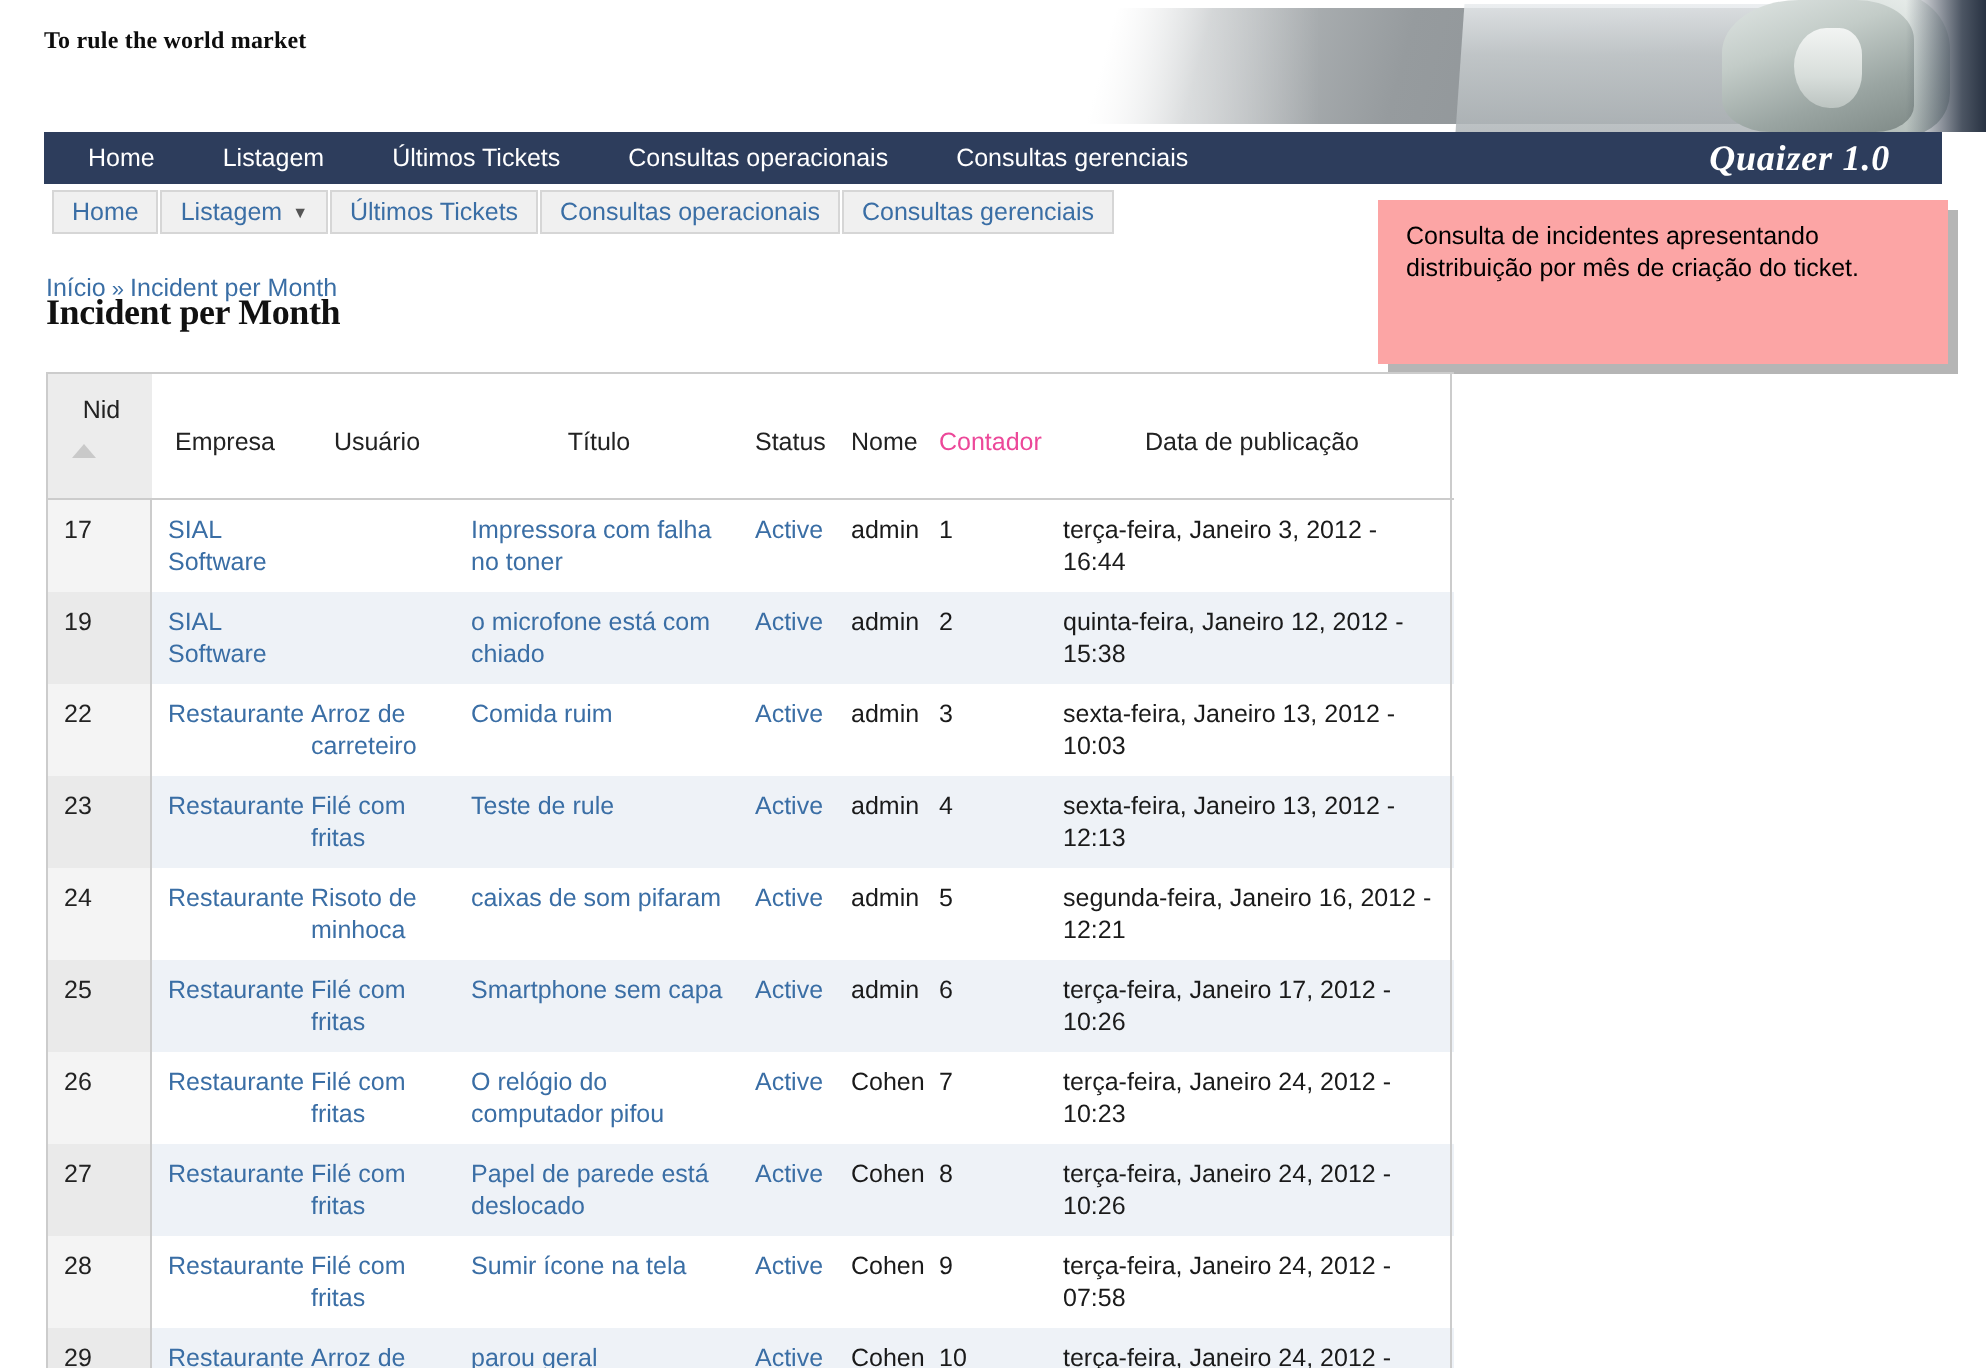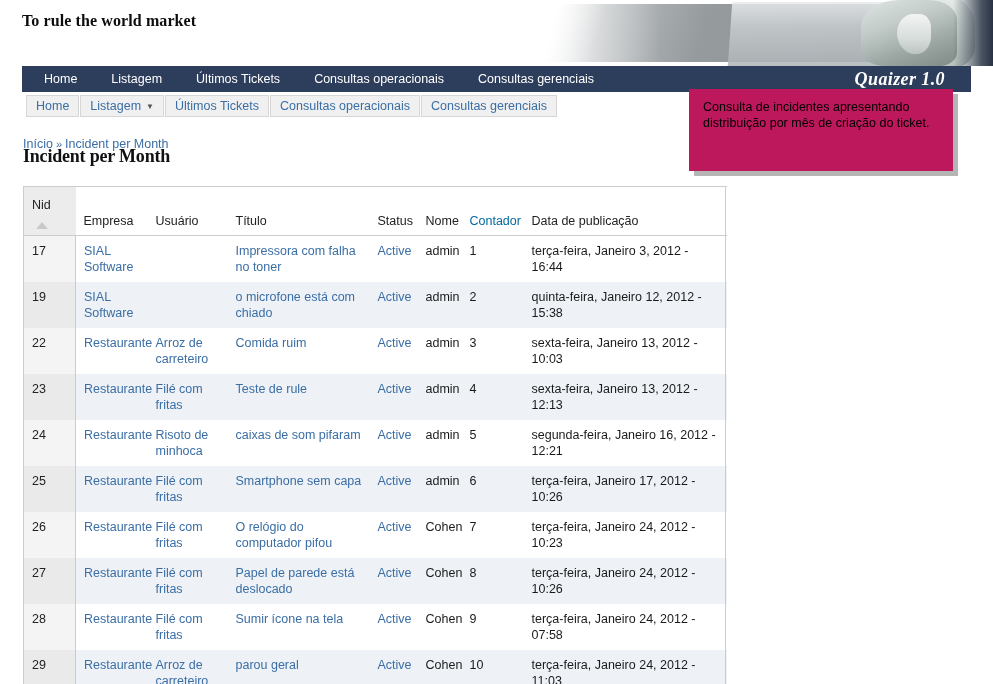--- a/index.html
+++ b/index.html
@@ -61,21 +61,21 @@
 
   
   .logo-block { position: absolute; left: 22px; top: 16px; }
   .logo-title {
     font-family: "Liberation Serif", serif;
     font-size: 37px; font-weight: bold; color: #2e6da4;
     letter-spacing: -0.5px; line-height: 36px;
   }
   .logo-tagline {
     font-family: "Liberation Serif", serif;
-    font-size: 16px; font-weight: bold; color: #0d0d0d;
+    font-size: 12px; font-weight: bold; color: #0d0d0d;
     line-height: 13px; margin-top: -2px; letter-spacing: .1px;
   }
 
   
   .navbar {
     position: absolute; left: 22px; top: 66px; width: 949px; height: 26px;
     background: #2d3d5c;
     display: flex; align-items: center;
   }
   .navbar .nav-item {
@@ -118,22 +118,22 @@
   
   .page-title {
     position: absolute; left: 23px; top: 146px;
     font-family: "Liberation Serif", serif;
     font-size: 18px; font-weight: bold; color: #111;
     letter-spacing: -0.2px;
   }
 
   
   .tooltip-box {
-    position: absolute; left: 689px; top: 89px; width: 264px; height: 82px;
-    background: #be185d;
+    position: absolute; left: 689px; top: 100px; width: 285px; height: 82px;
+    background: #fca5a5;
     box-shadow: 5px 5px 0 rgba(120,120,120,.55);
     padding: 10px 12px 0 14px;
   }
   .tooltip-box .ttext {
     font-size: 12.5px; color: #000; line-height: 16px;
     font-family: "Liberation Sans", sans-serif;
   }
 
   
   .tablewrap {
@@ -142,31 +142,32 @@
   table.grid { border-collapse: collapse; width: 703px; table-layout: fixed; }
   table.grid th, table.grid td {
     text-align: left; vertical-align: top;
     font-size: 12.5px; padding: 7px 6px 7px 8px;
     line-height: 16px;
   }
   table.grid thead th {
     border-top: 1px solid #ccc;
     border-bottom: 1px solid #ccc;
     color: #222; font-weight: normal;
-    padding-top: 10px; padding-bottom: 6px;
+    padding-top: 10px; padding-bottom: 20px;
     vertical-align: bottom;
+    text-align: center;
   }
   table.grid thead th.sorted {
     background: #ececec;
     border-left: 1px solid #ccc;
     vertical-align: top;
     position: relative;
     color: #222;
   }
-  table.grid thead th.muted { color: #0369a1; }
+  table.grid thead th.muted { color: #ec4899; }
   .sortarrow {
     display: block; width: 0; height: 0;
     border-left: 6px solid transparent; border-right: 6px solid transparent;
     border-bottom: 7px solid #c9c9c9;
     margin: 9px auto 0 4px;
   }
   table.grid tbody td { border-bottom: 0; }
   table.grid tbody tr.odd  td { background: #ffffff; }
   table.grid tbody tr.even td { background: #eef2f7; }
   table.grid tbody td.nid {

